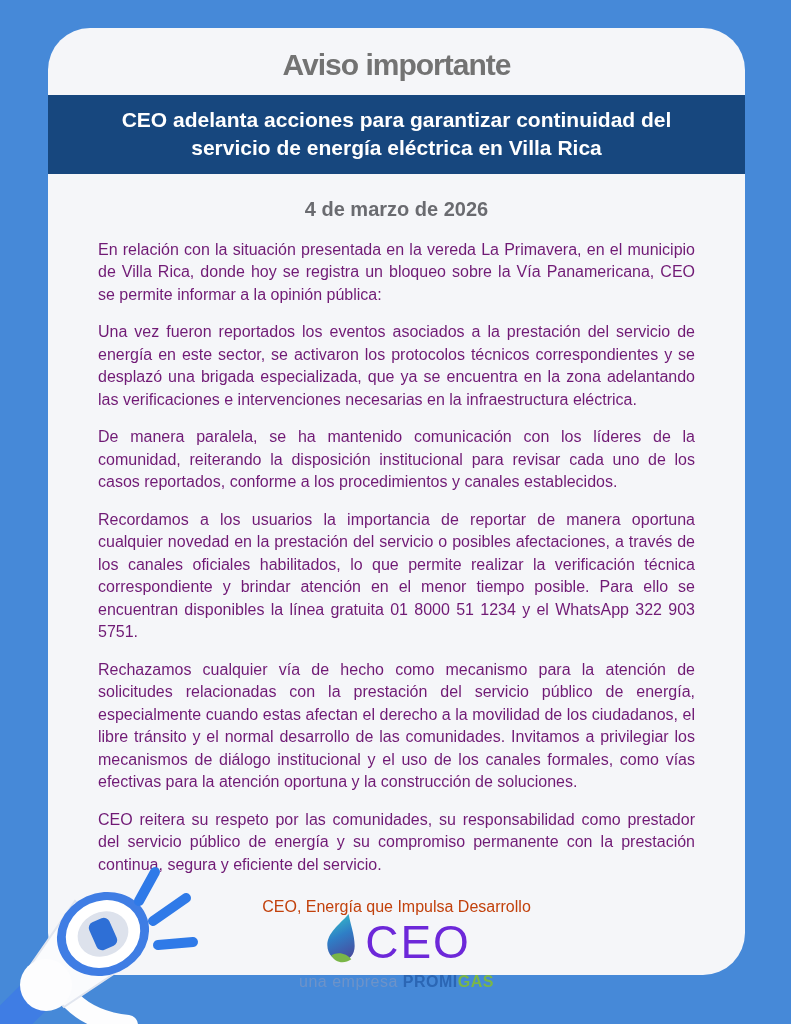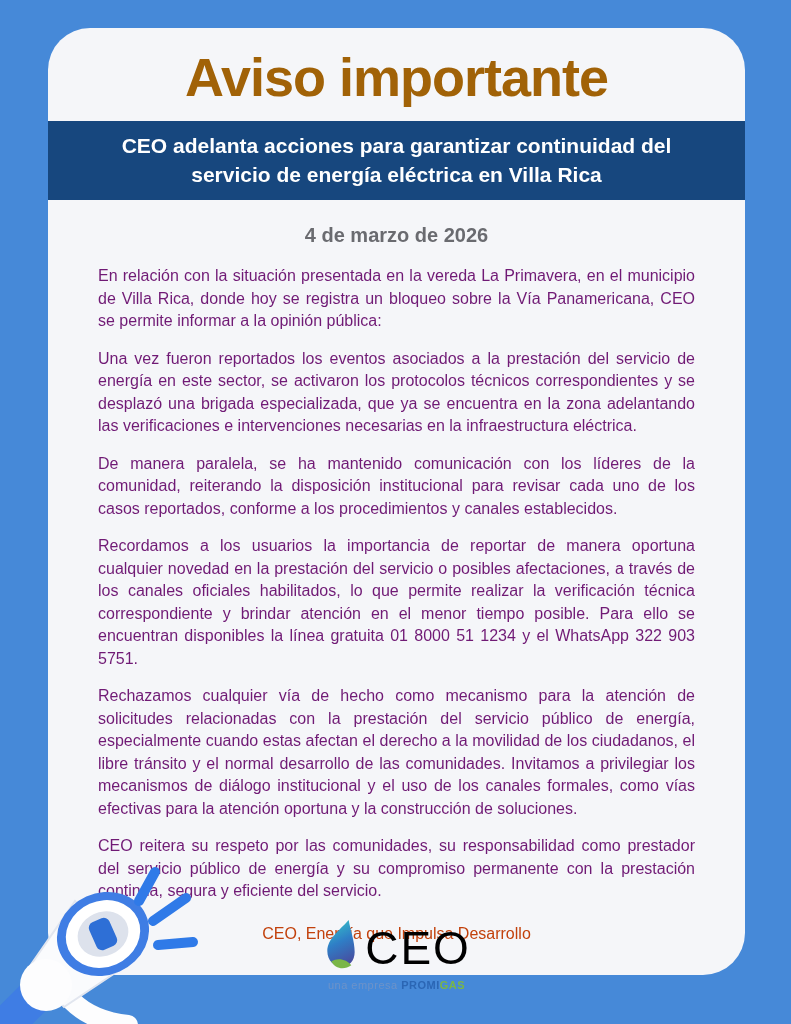--- a/index.html
+++ b/index.html
@@ -14,22 +14,22 @@
   .card {
     position: absolute;
     left: 48px; top: 28px;
     width: 697px; height: 947px;
     background: #f5f6f9;
     border-radius: 42px;
   }
   .page-title {
     margin: 20px 0 14px;
     text-align: center;
-    color: #a16207;
-    font-size: 54px;
+    color: #737373;
+    font-size: 30px;
     font-weight: bold;
     letter-spacing: -1px;
     line-height: 1.1;
   }
   .banner {
     background: #17477e;
     color: #ffffff;
     font-weight: bold;
     font-size: 21px;
     line-height: 1.35;
@@ -64,28 +64,28 @@
     display: flex;
     flex-direction: column;
     align-items: center;
   }
   .logo-row {
     display: flex;
     align-items: center;
     gap: 3px;
   }
   .logo-wordmark {
-    color: #000000;
+    color: #6d28d9;
     font-size: 46px;
     font-weight: 400;
     letter-spacing: 2px;
     line-height: 1;
   }
   .logo-tagline {
-    font-size: 11px;
+    font-size: 16px;
     letter-spacing: 0.5px;
     margin-top: 1px;
   }
   .tagline-prefix { color: #6d93c9; }
   .tagline-promi  { color: #2b66b4; font-weight: bold; }
   .tagline-gas    { color: #7ab648; font-weight: bold; }
   .megaphone-wrap {
     position: absolute;
     left: 0; bottom: 0;
     width: 215px; height: 175px;

